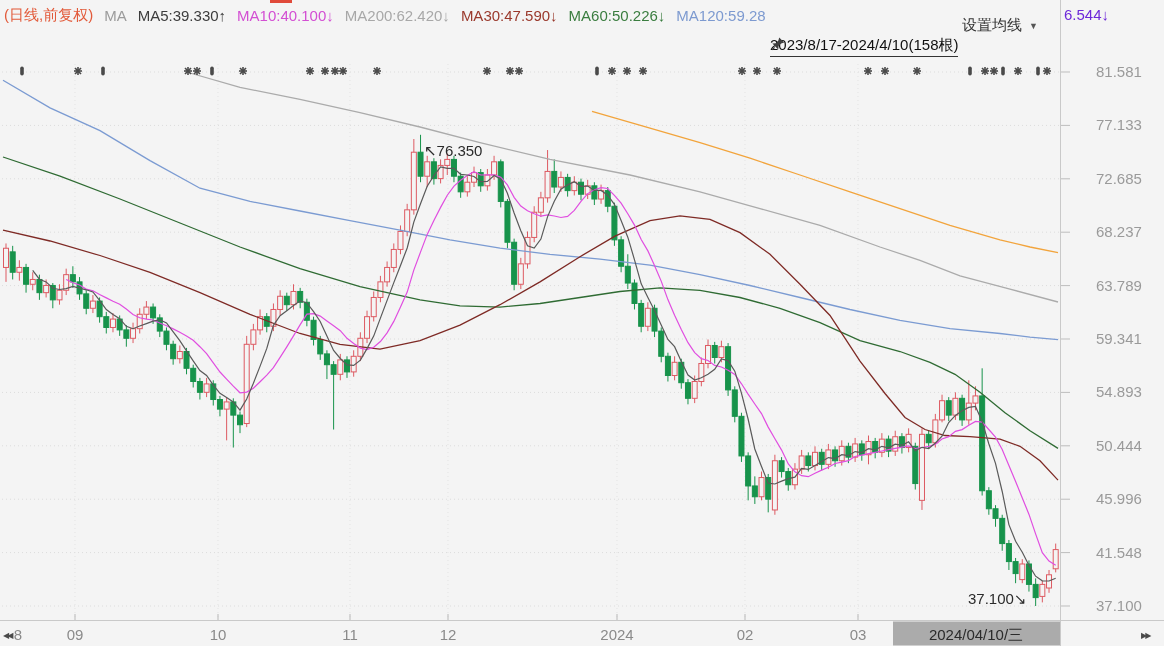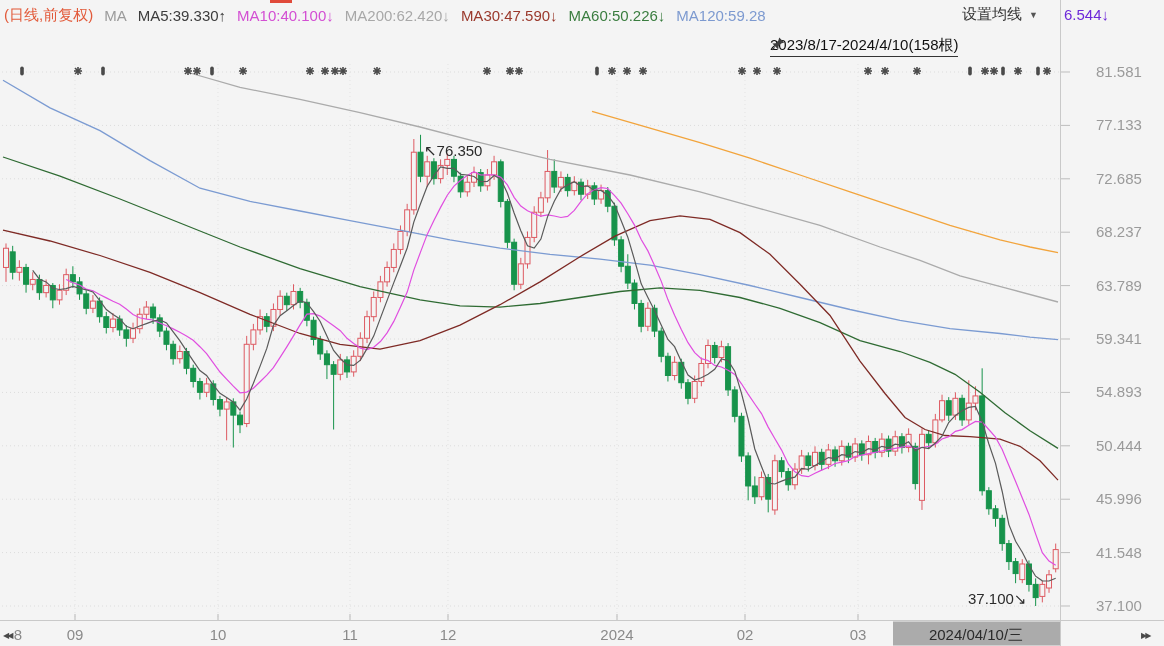--- a/index.html
+++ b/index.html
@@ -3,21 +3,21 @@
 <meta charset="utf-8">
 <style>
   html,body{margin:0;padding:0;background:#e9e9e9;}
   .stage{position:relative;width:1164px;height:646px;background:#f4f4f4;
          font-family:"Liberation Sans","DejaVu Sans",sans-serif;overflow:hidden;}
   svg{position:absolute;left:0;top:0;}
   .topbar{position:absolute;left:0;top:0;width:1164px;height:30px;display:flex;
           align-items:center;gap:11px;padding-left:4px;box-sizing:border-box;font-size:15px;}
   .topbar .instr{color:#e25a3a;white-space:nowrap;}
   .topbar .ma-item{white-space:nowrap;}
-  .settings-btn{position:absolute;left:947px;top:1px;width:106px;height:27px;background:#f4f4f4;
+  .settings-btn{position:absolute;left:947px;top:12px;width:106px;height:27px;background:#f4f4f4;
           border:none;display:flex;align-items:center;justify-content:center;gap:7px;
           font-size:15px;color:#333;cursor:pointer;font-family:inherit;}
   .settings-btn .caret{font-size:9px;color:#555;}
   .overflow-val{position:absolute;left:1064px;top:6px;font-size:15px;color:#6d28d9;white-space:nowrap;}
   .range-row{position:absolute;left:770px;top:36px;display:flex;align-items:center;gap:3px;cursor:pointer;}
   .range-row .txt{font-size:15px;color:#111;border-bottom:1px solid #333;padding-bottom:1px;white-space:nowrap;}
   .artifact{position:absolute;left:270px;top:0;width:22px;height:3px;background:#e04a3a;}
 </style>
 </head>
 <body>

